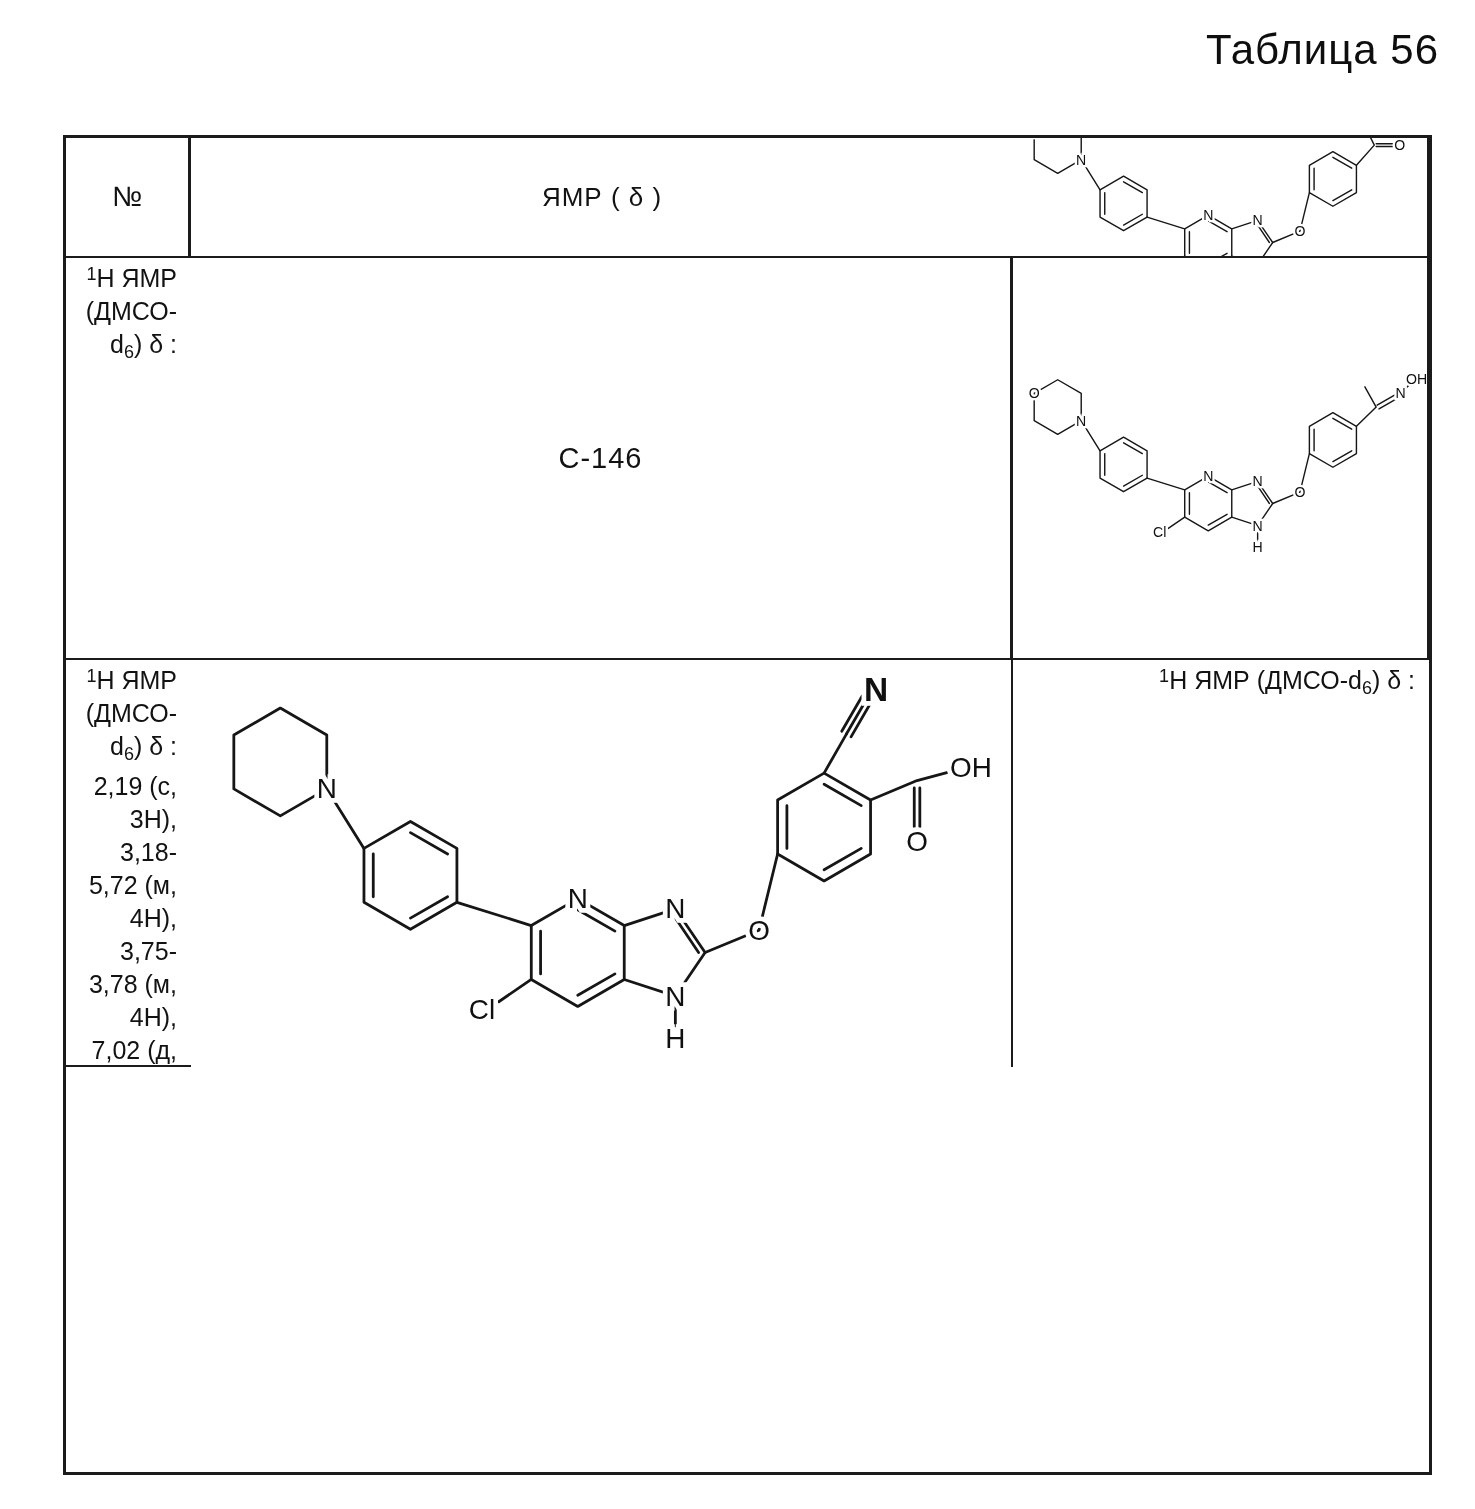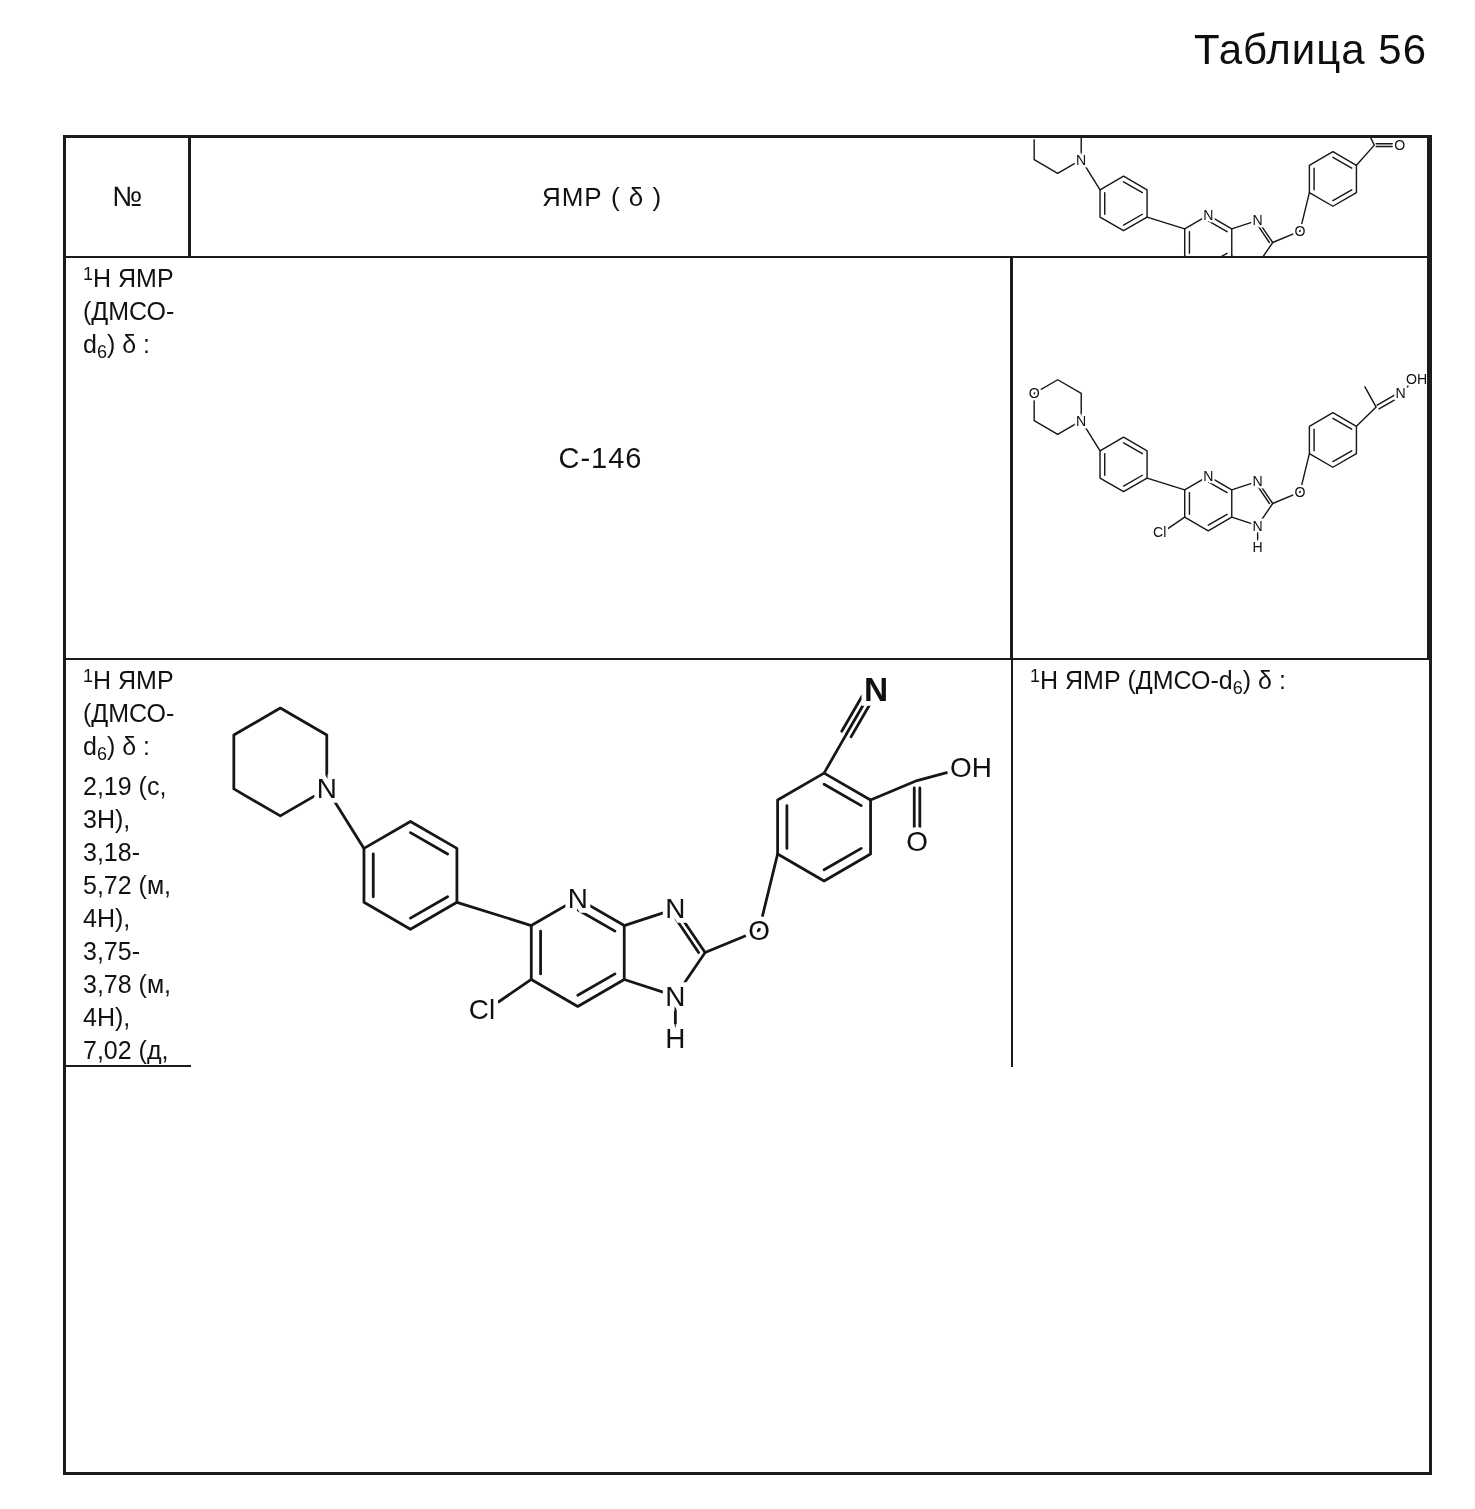--- a/index.html
+++ b/index.html
@@ -2,40 +2,40 @@
 <html><head>
 <meta charset="utf-8">
 <style>
   html,body { margin:0; padding:0; }
   body {
     width:1475px; height:1509px; background:#ffffff; position:relative;
     font-family:"Liberation Sans", sans-serif; color:#121212;
     -webkit-font-smoothing:antialiased;
   }
   .page-title {
-    position:absolute; top:26px; right:48px;
+    position:absolute; top:26px; right:36px;
     font-size:42px; letter-spacing:1px; color:#0e0e0e;
   }
   .table {
     position:absolute; left:63px; top:135px; width:1369px; height:1340px;
     box-sizing:border-box; border:3px solid #1b1b1b;
     display:grid;
     grid-template-columns:125px 822px auto;
     grid-template-rows:120px 402px 407px auto;
     background:#fff;
   }
   .cell {
     box-sizing:border-box;
     border-right:2px solid #1b1b1b;
     border-bottom:2px solid #1b1b1b;
     overflow:hidden;
   }
   .cell.col1 { border-right-width:3px; display:flex; align-items:center; justify-content:center; }
   .cell.col2 { display:flex; align-items:center; justify-content:center; }
-  .cell.col3 { border-right:none; }
+  .cell.col3 { border-right:none;text-align:right; }
   .cell.lastrow { border-bottom:none; }
   .hcell { display:flex; align-items:center; justify-content:center; }
   .h-num { font-size:28px; }
   .h-struct { font-size:37px; letter-spacing:1px; }
   .h-nmr { font-size:26px; letter-spacing:1px; }
   .cid { font-size:29px; letter-spacing:1px; }
   .nmr-wrap { padding:4px 14px 12px 17px; font-size:25px; line-height:1.32; }
   .nmr-head { margin-bottom:3px; }
   .nmr-head sup { font-size:72%; vertical-align:7px; }
   .nmr-head sub { font-size:72%; vertical-align:-5px; }

